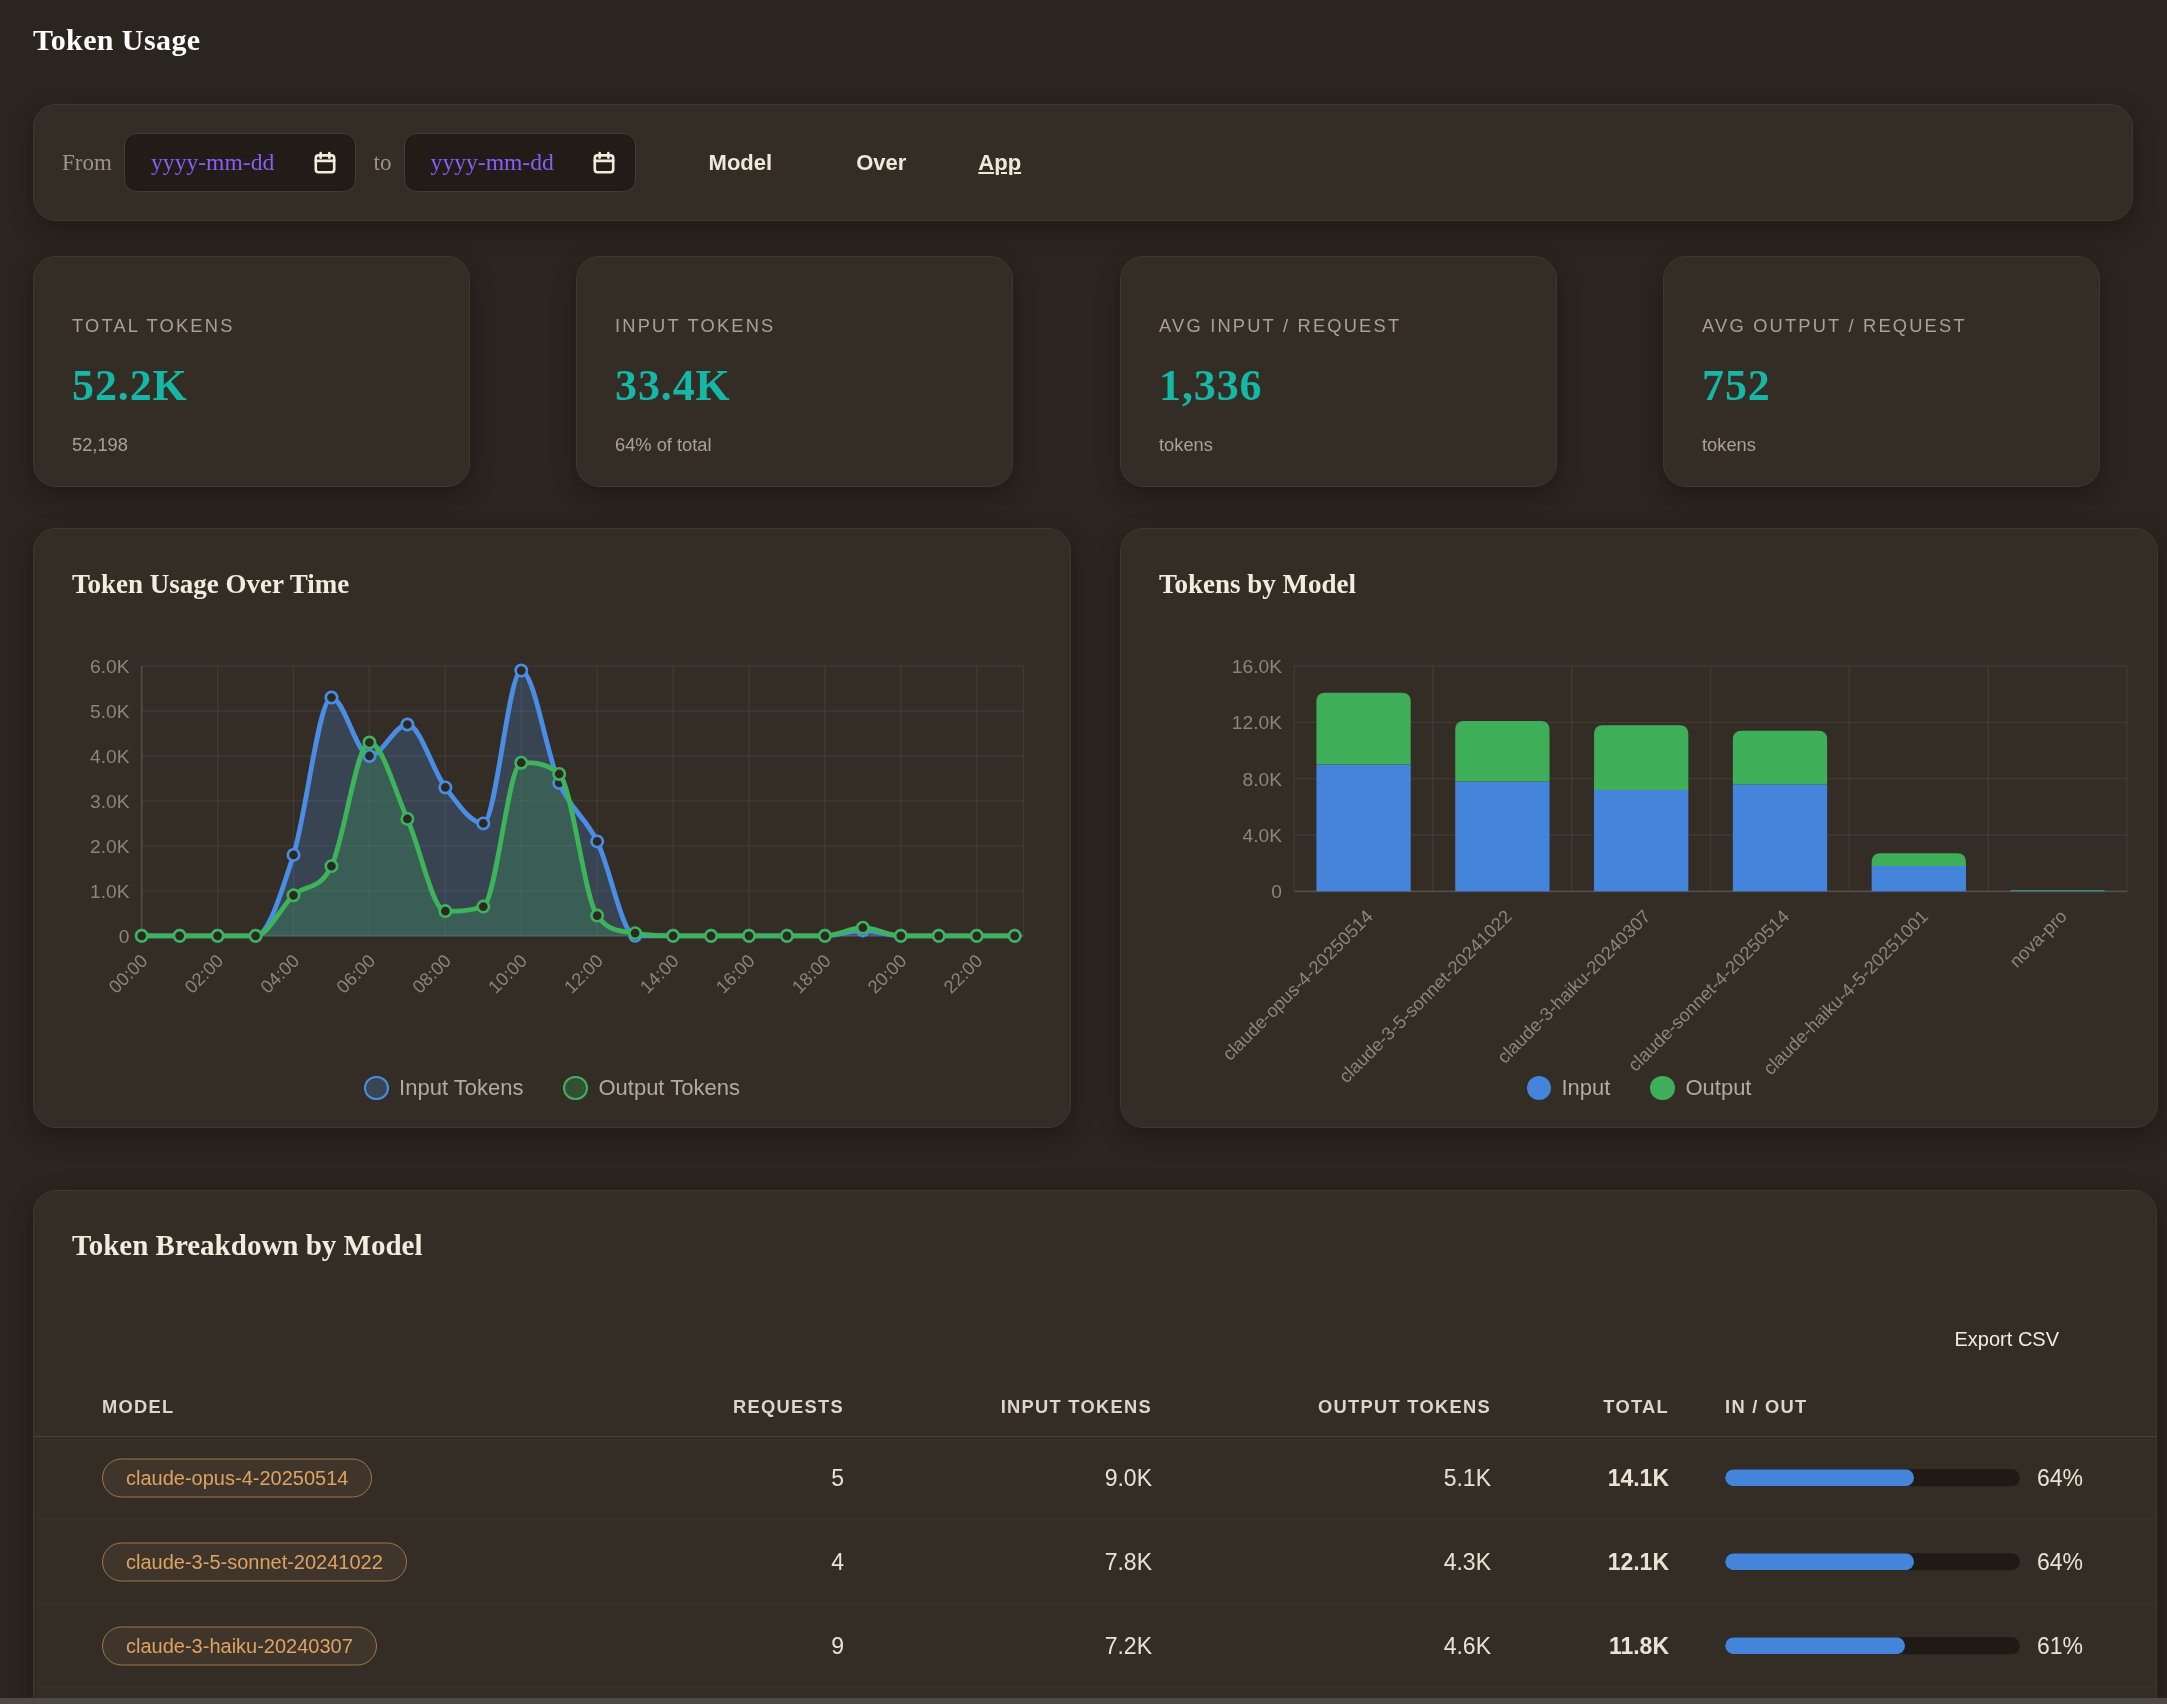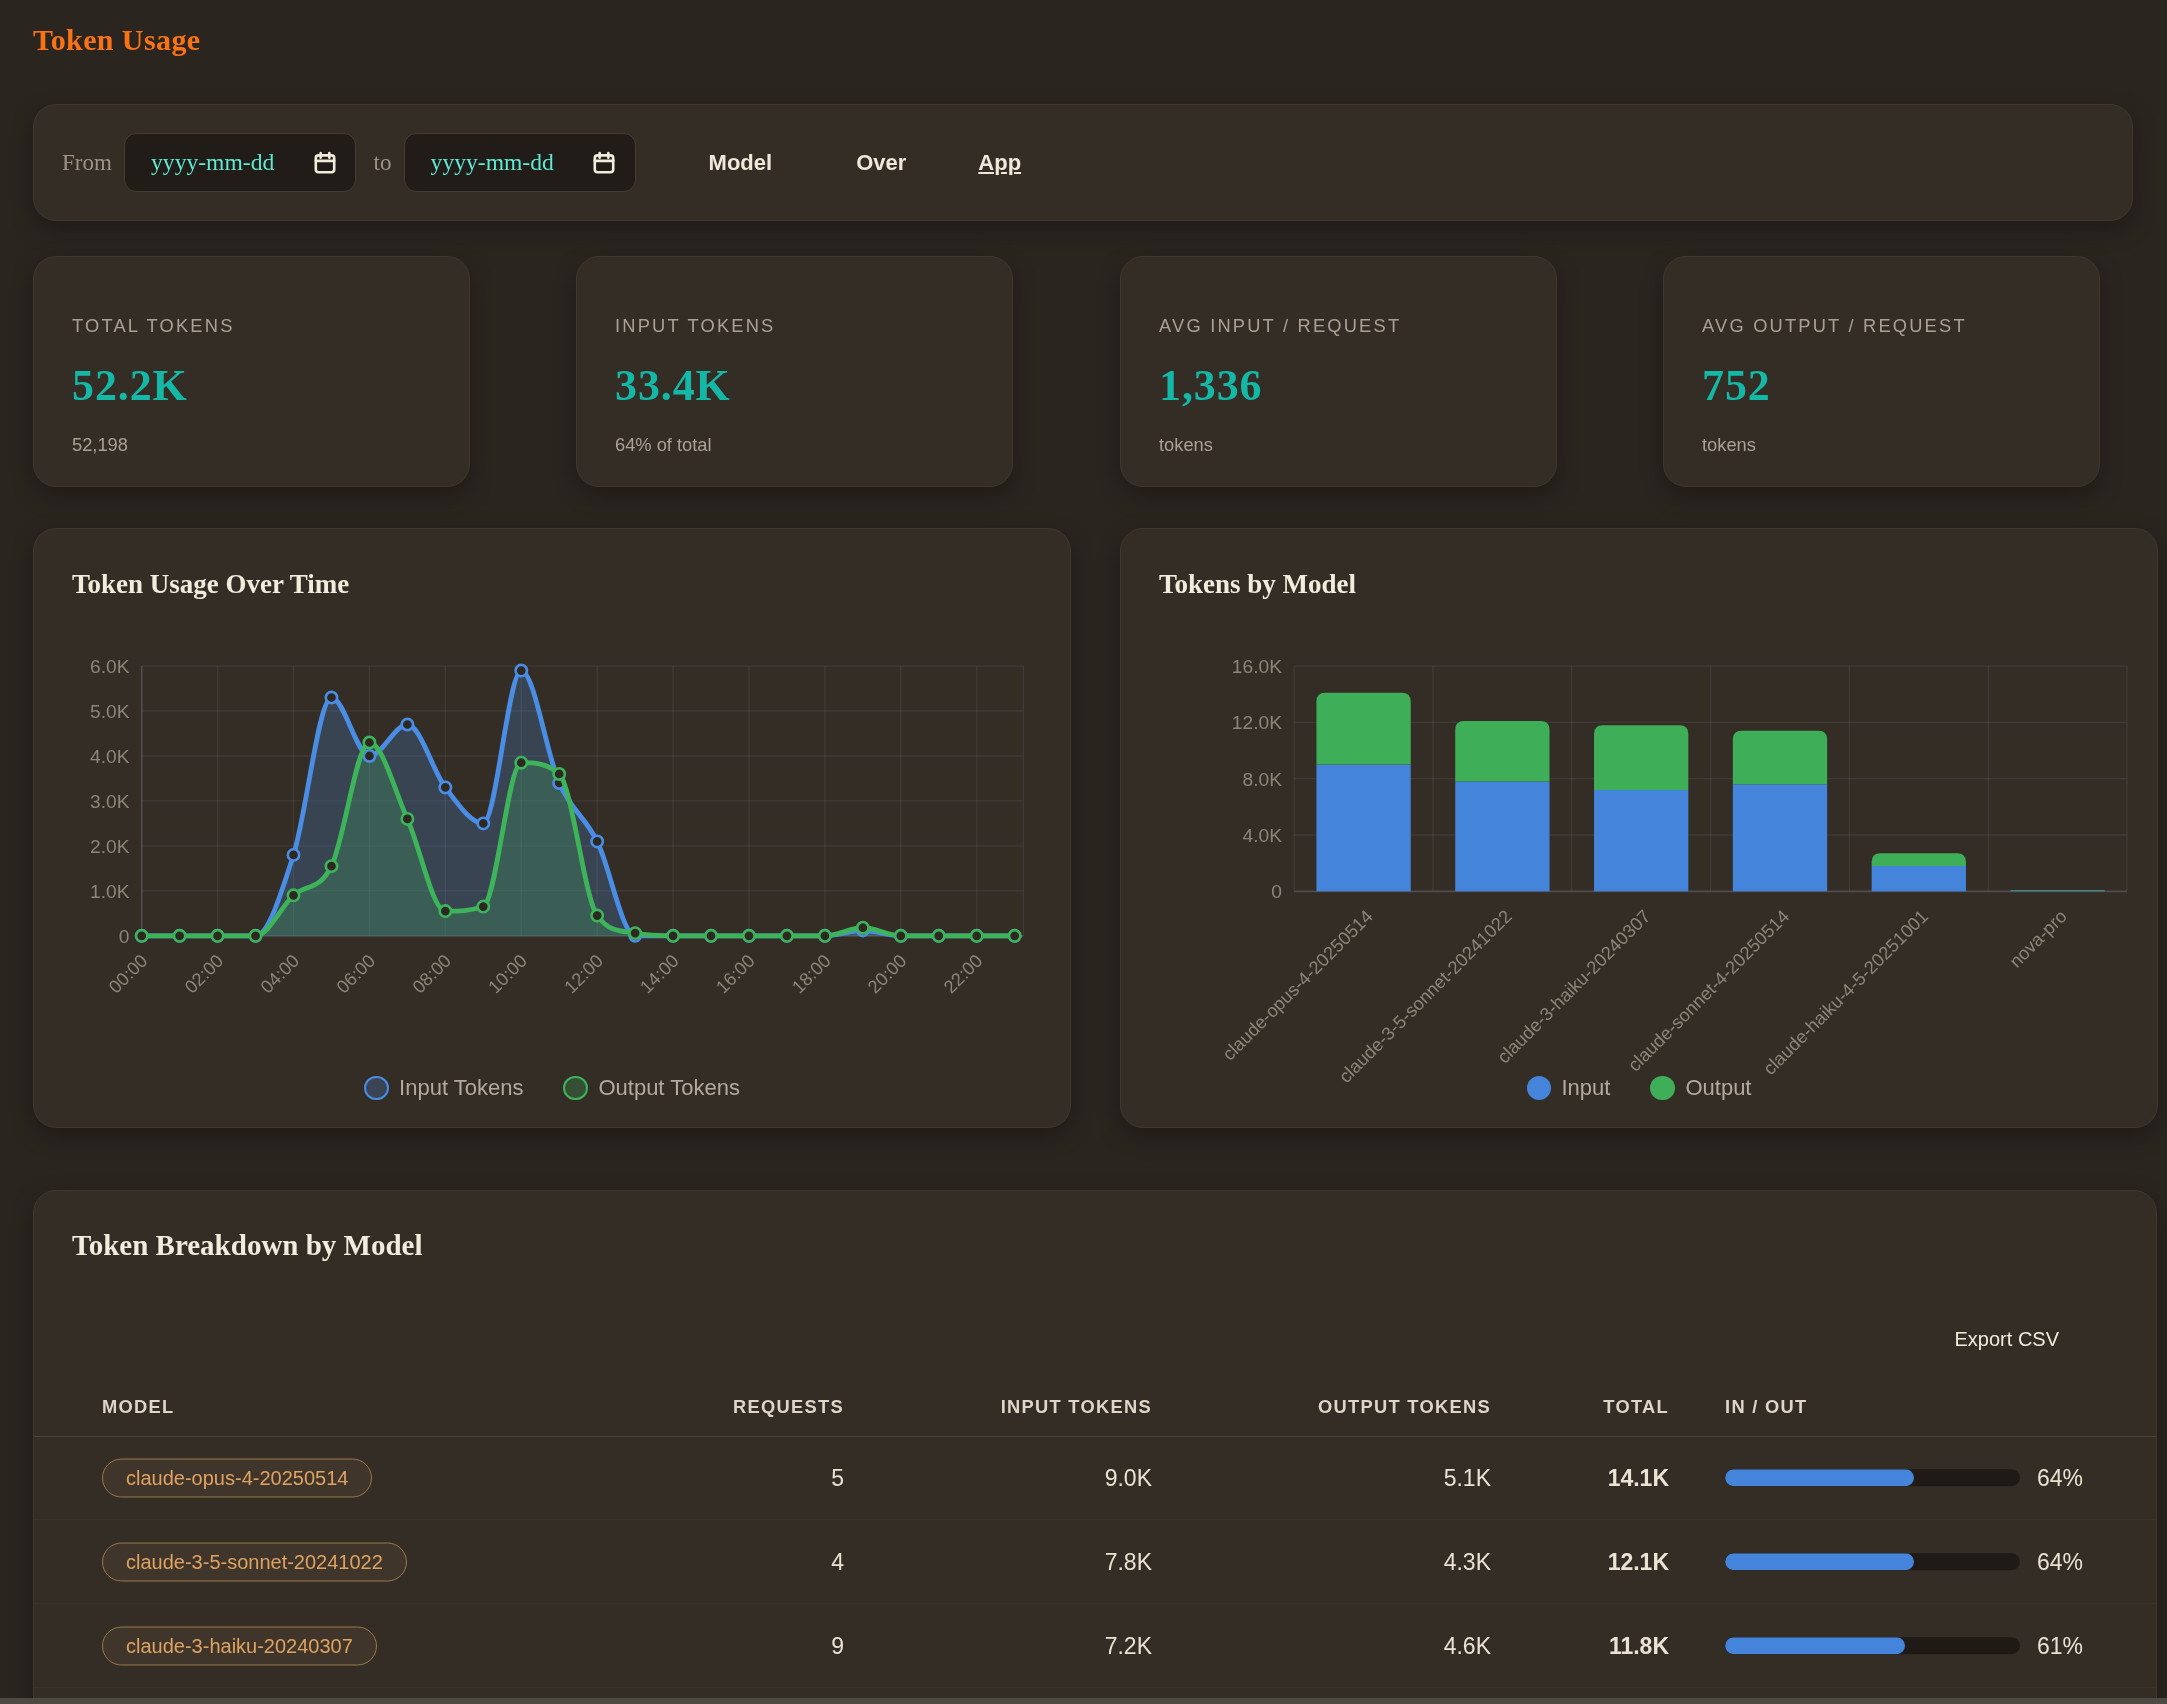--- a/index.html
+++ b/index.html
@@ -7,30 +7,30 @@
     width:2168px;height:1705px;overflow:hidden;position:relative;
     background:#2b2520;color:#f1ead9;
     font-family:"Liberation Sans","DejaVu Sans",sans-serif;
   }
   .serif{font-family:"Liberation Serif","DejaVu Serif",serif;}
   .panel{
     position:absolute;background:#342d26;border:0.9px solid #3f382f;
     border-radius:23px;box-shadow:0 8.7px 23px rgba(0,0,0,.30);
   }
   
-  .page-title{position:absolute;left:33px;top:23px;font-size:30px;font-weight:600;color:#f97316;letter-spacing:0.4px;}
+  .page-title{position:absolute;left:33px;top:23px;font-size:30px;font-weight:600;color:#ffffff;letter-spacing:0.4px;}
   
   .filter-bar{left:33px;top:104px;width:2100px;height:117px;display:flex;align-items:center;padding:4px 28px;box-sizing:border-box;}
   .f-label{color:#9d9486;font-size:23px;}
   .date-input{
     width:232px;height:59px;margin-left:12.2px;border-radius:12.2px;background:#211c17;
     border:1.3px solid #453d33;display:flex;align-items:center;justify-content:space-between;
     padding:0 17.5px 0 26px;box-sizing:border-box;cursor:pointer;
   }
-  .date-input .ph{font-family:"Liberation Serif","DejaVu Serif",serif;font-size:23.6px;color:#5eead4;}
+  .date-input .ph{font-family:"Liberation Serif","DejaVu Serif",serif;font-size:23.6px;color:#8b5cf6;}
   .to-label{margin-left:17.5px;}
   .filter-btn{
     background:none;border:none;color:#f0e9d9;font-weight:700;font-size:22px;
     font-family:"Liberation Sans","DejaVu Sans",sans-serif;cursor:pointer;padding:0;
   }
   .btn-model{margin-left:73px;} .btn-team{margin-left:84px;} .btn-app{margin-left:72px;text-decoration:underline;}
   
   .stat-card{width:437px;height:231px;top:256px;padding:58px 38px 0 38px;box-sizing:border-box;}
   .stat-label{font-size:18.3px;letter-spacing:2.2px;color:#aaa194;font-weight:400;}
   .stat-value{font-size:44px;font-weight:700;color:#14b8a6;margin-top:23px;letter-spacing:0.9px;}

